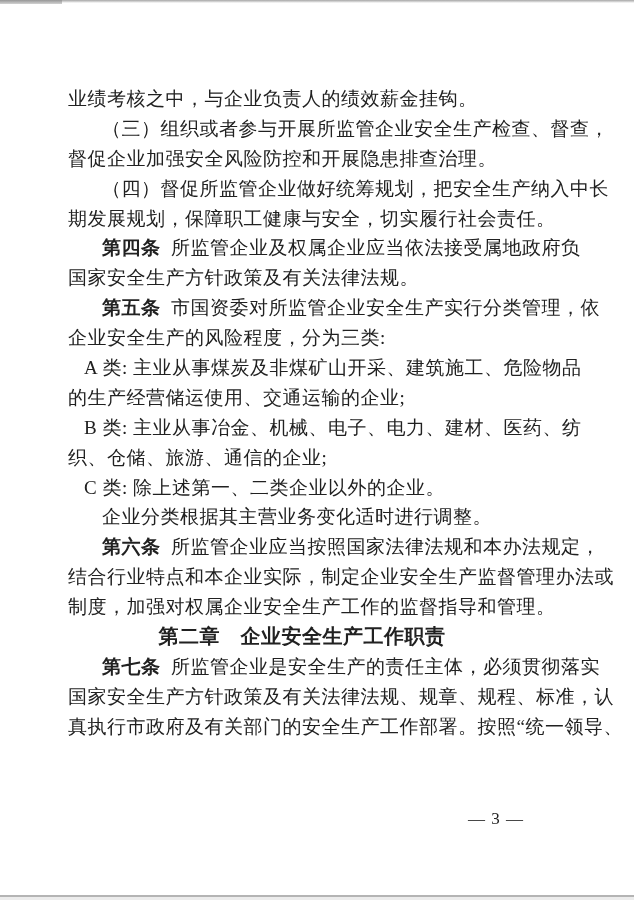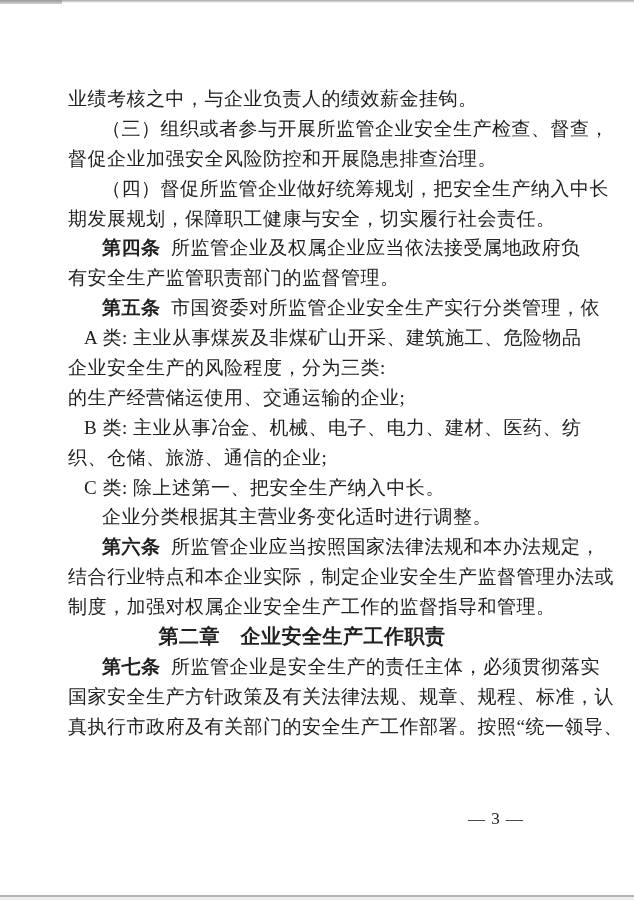--- a/index.html
+++ b/index.html
@@ -88,28 +88,28 @@
   <div class="top-edge"></div>
   <div class="top-edge-left"></div>
 
   <div class="doc-body">
       <div class="line flush"><span>业绩考核之中，与企业负责人的绩效薪金挂钩。</span></div>
       <div class="line indent"><span>（三）组织或者参与开展所监管企业安全生产检查、督查，</span></div>
       <div class="line flush"><span>督促企业加强安全风险防控和开展隐患排查治理。</span></div>
       <div class="line indent"><span>（四）督促所监管企业做好统筹规划，把安全生产纳入中长</span></div>
       <div class="line flush"><span>期发展规划，保障职工健康与安全，切实履行社会责任。</span></div>
       <div class="line indent"><span class="article-num">第四条</span><span>所监管企业及权属企业应当依法接受属地政府负</span></div>
-      <div class="line flush"><span>有安全生产监管职责部门的监督管理。</span></div>
+      <div class="line flush"><span>国家安全生产方针政策及有关法律法规。</span></div>
       <div class="line indent"><span class="article-num">第五条</span><span>市国资委对所监管企业安全生产实行分类管理，依</span></div>
+      <div class="line flush"><span>企业安全生产的风险程度，分为三类:</span></div>
       <div class="line half-indent"><span>A 类: 主业从事煤炭及非煤矿山开采、建筑施工、危险物品</span></div>
-      <div class="line flush"><span>企业安全生产的风险程度，分为三类:</span></div>
       <div class="line flush"><span>的生产经营储运使用、交通运输的企业;</span></div>
       <div class="line half-indent"><span>B 类: 主业从事冶金、机械、电子、电力、建材、医药、纺</span></div>
       <div class="line flush"><span>织、仓储、旅游、通信的企业;</span></div>
-      <div class="line half-indent"><span>C 类: 除上述第一、把安全生产纳入中长。</span></div>
+      <div class="line half-indent"><span>C 类: 除上述第一、二类企业以外的企业。</span></div>
       <div class="line indent"><span>企业分类根据其主营业务变化适时进行调整。</span></div>
       <div class="line indent"><span class="article-num">第六条</span><span>所监管企业应当按照国家法律法规和本办法规定，</span></div>
       <div class="line flush"><span>结合行业特点和本企业实际，制定企业安全生产监督管理办法或</span></div>
       <div class="line flush"><span>制度，加强对权属企业安全生产工作的监督指导和管理。</span></div>
       <div class="line chapter"><span>第二章　企业安全生产工作职责</span></div>
       <div class="line indent"><span class="article-num">第七条</span><span>所监管企业是安全生产的责任主体，必须贯彻落实</span></div>
       <div class="line flush"><span>国家安全生产方针政策及有关法律法规、规章、规程、标准，认</span></div>
       <div class="line flush"><span>真执行市政府及有关部门的安全生产工作部署。按照“统一领导、</span></div>
     </div>
 

